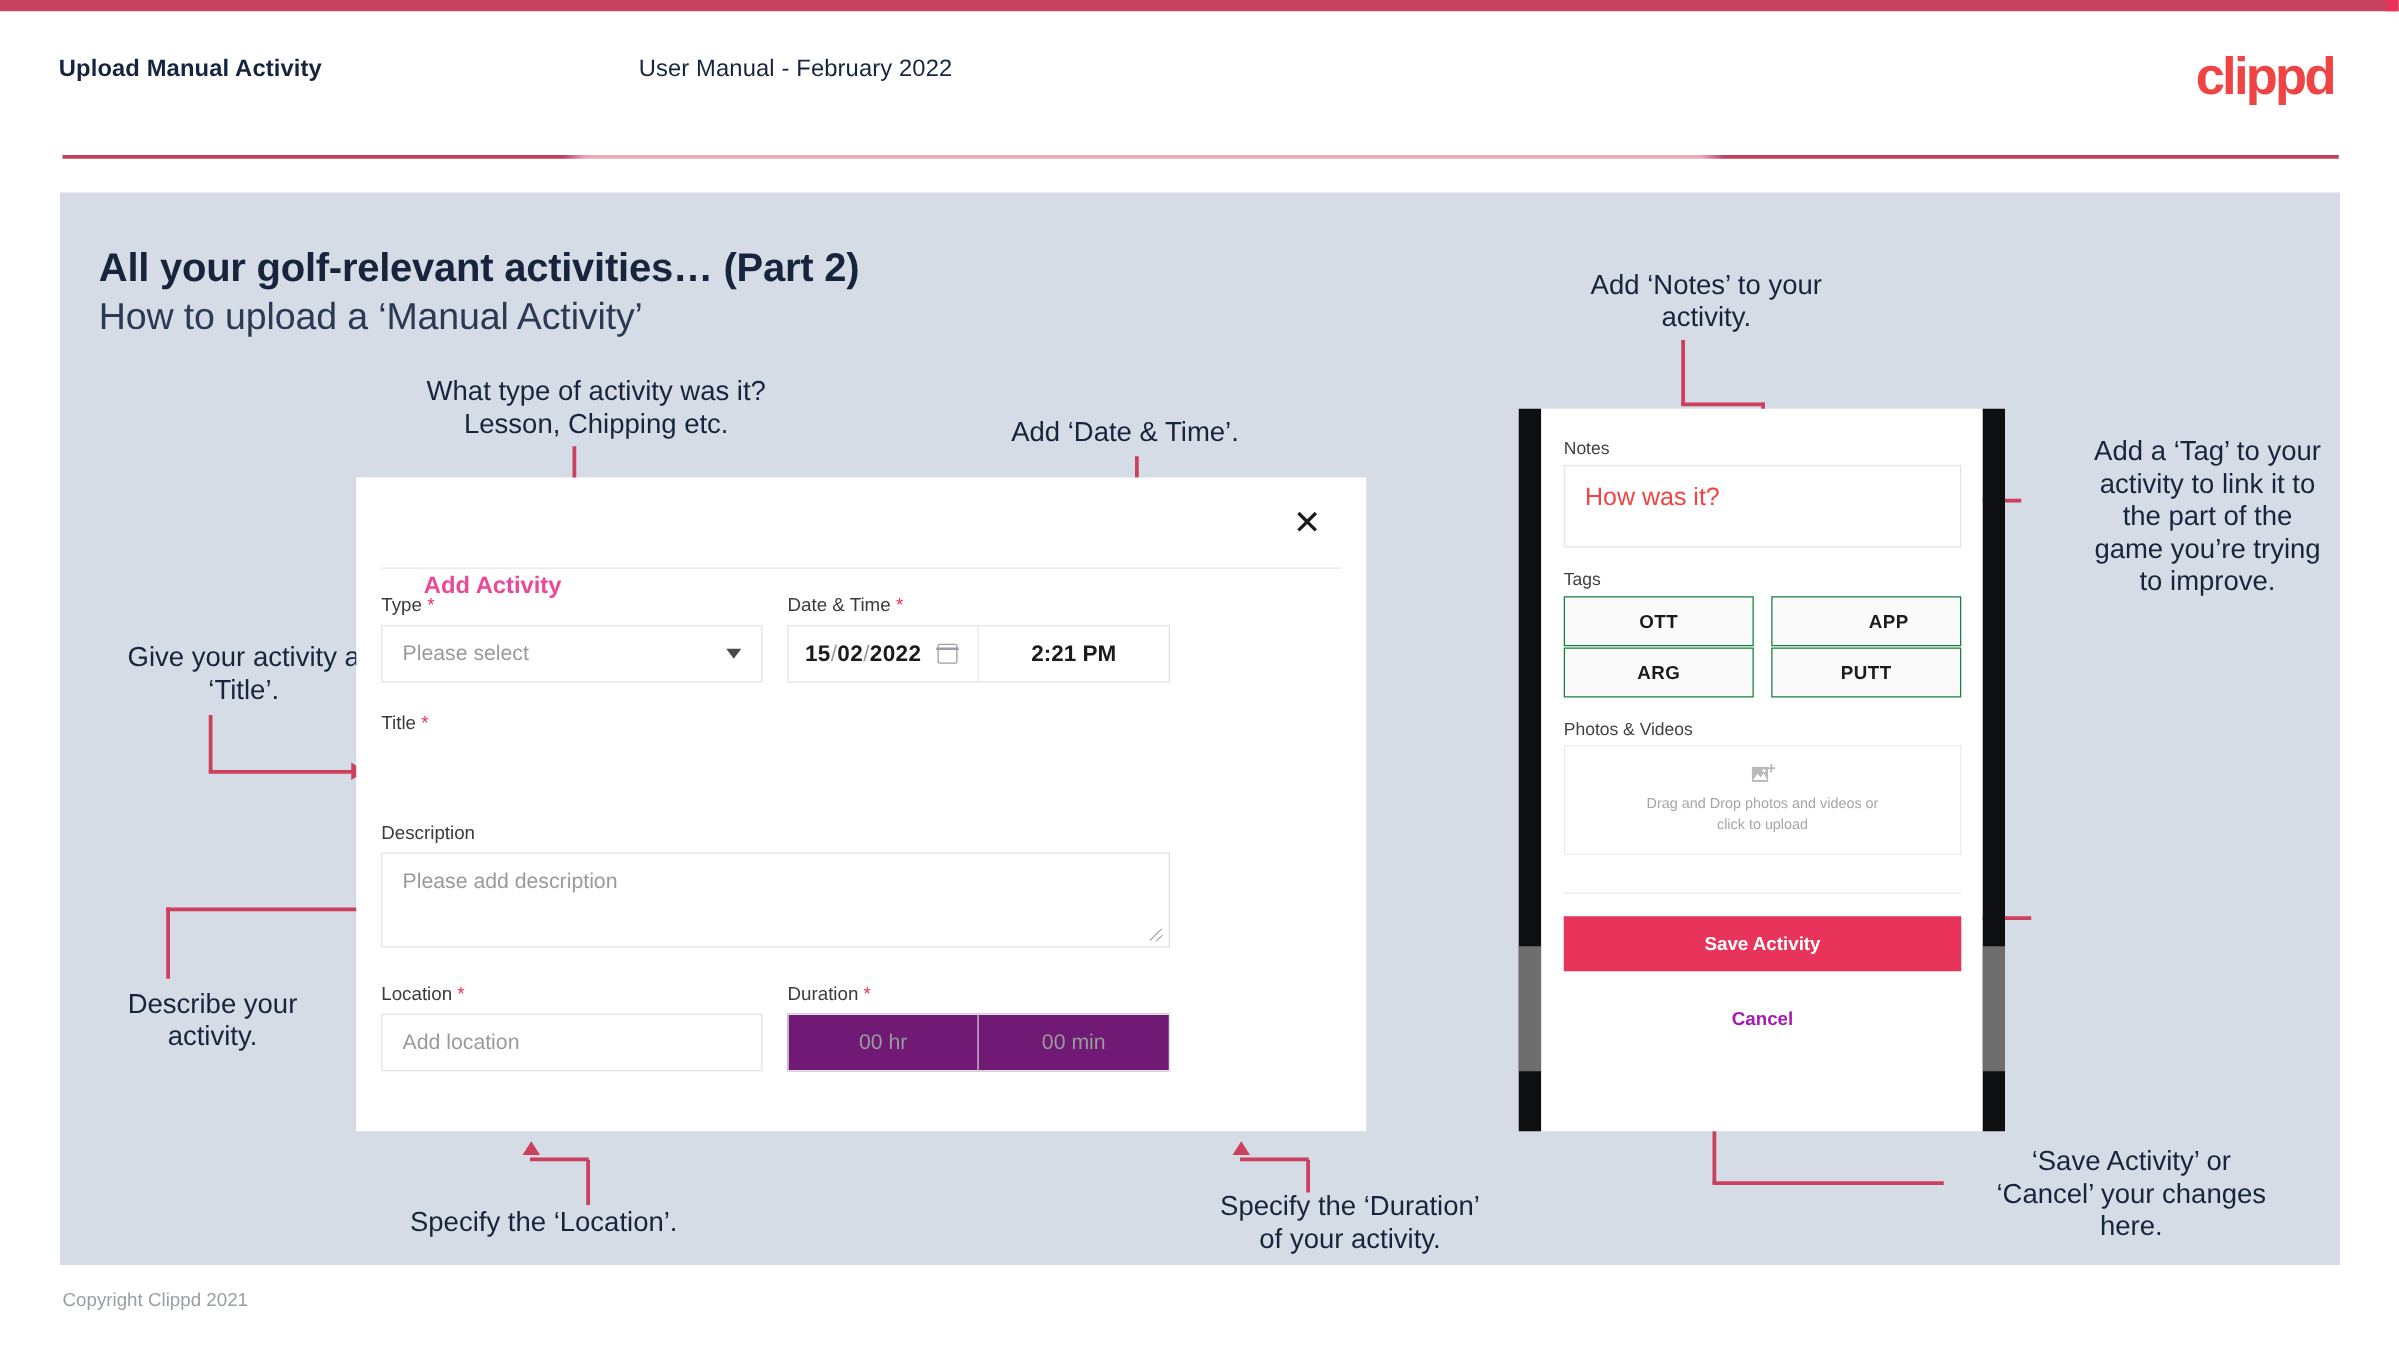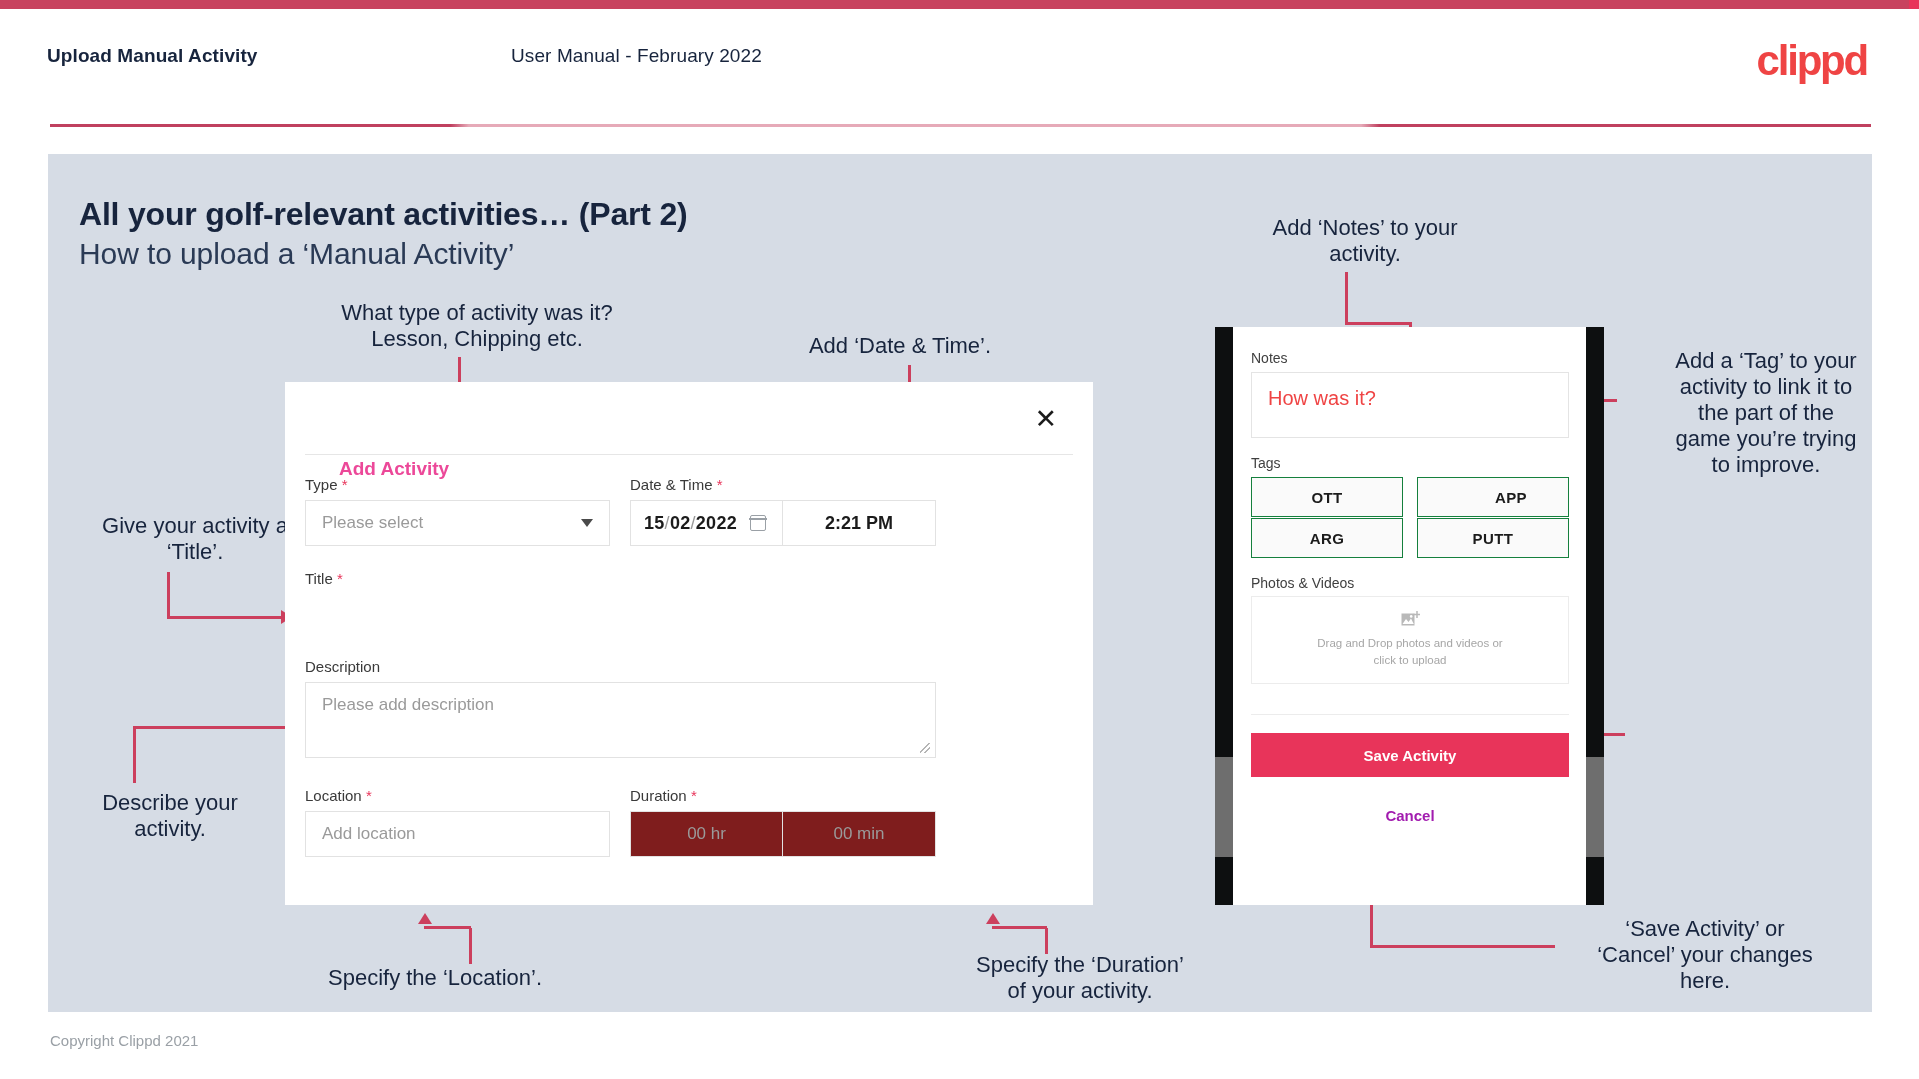--- a/index.html
+++ b/index.html
@@ -125,21 +125,21 @@
   .cal-ic:before {
     content:""; position:absolute; left:-1.6px; right:-1.6px; top:1.5px;
     height:2.6px; background:#9aa0a6;
   }
   .split-right {
     position:absolute; border:1px solid #e2e2e2; border-left:none; background:#fff;
     display:flex; align-items:center; justify-content:center;
     font-size:18px; color:#1b1b1b; font-weight:700;
   }
   .dur-cell {
-    position:absolute; border:1px solid #e2e2e2; background:#7f1d1d;
+    position:absolute; border:1px solid #e2e2e2; background:#701a75;
     display:flex; align-items:center; justify-content:center;
     font-size:17px; color:#9a9a9a;
   }
   .ta-grip {
     position:absolute; right:5px; bottom:4px; width:10px; height:10px;
     background:
       linear-gradient(135deg, transparent 0 44%, #b5b5b5 44% 52%, transparent 52% 100%),
       linear-gradient(135deg, transparent 0 70%, #b5b5b5 70% 78%, transparent 78% 100%);
   }
 

